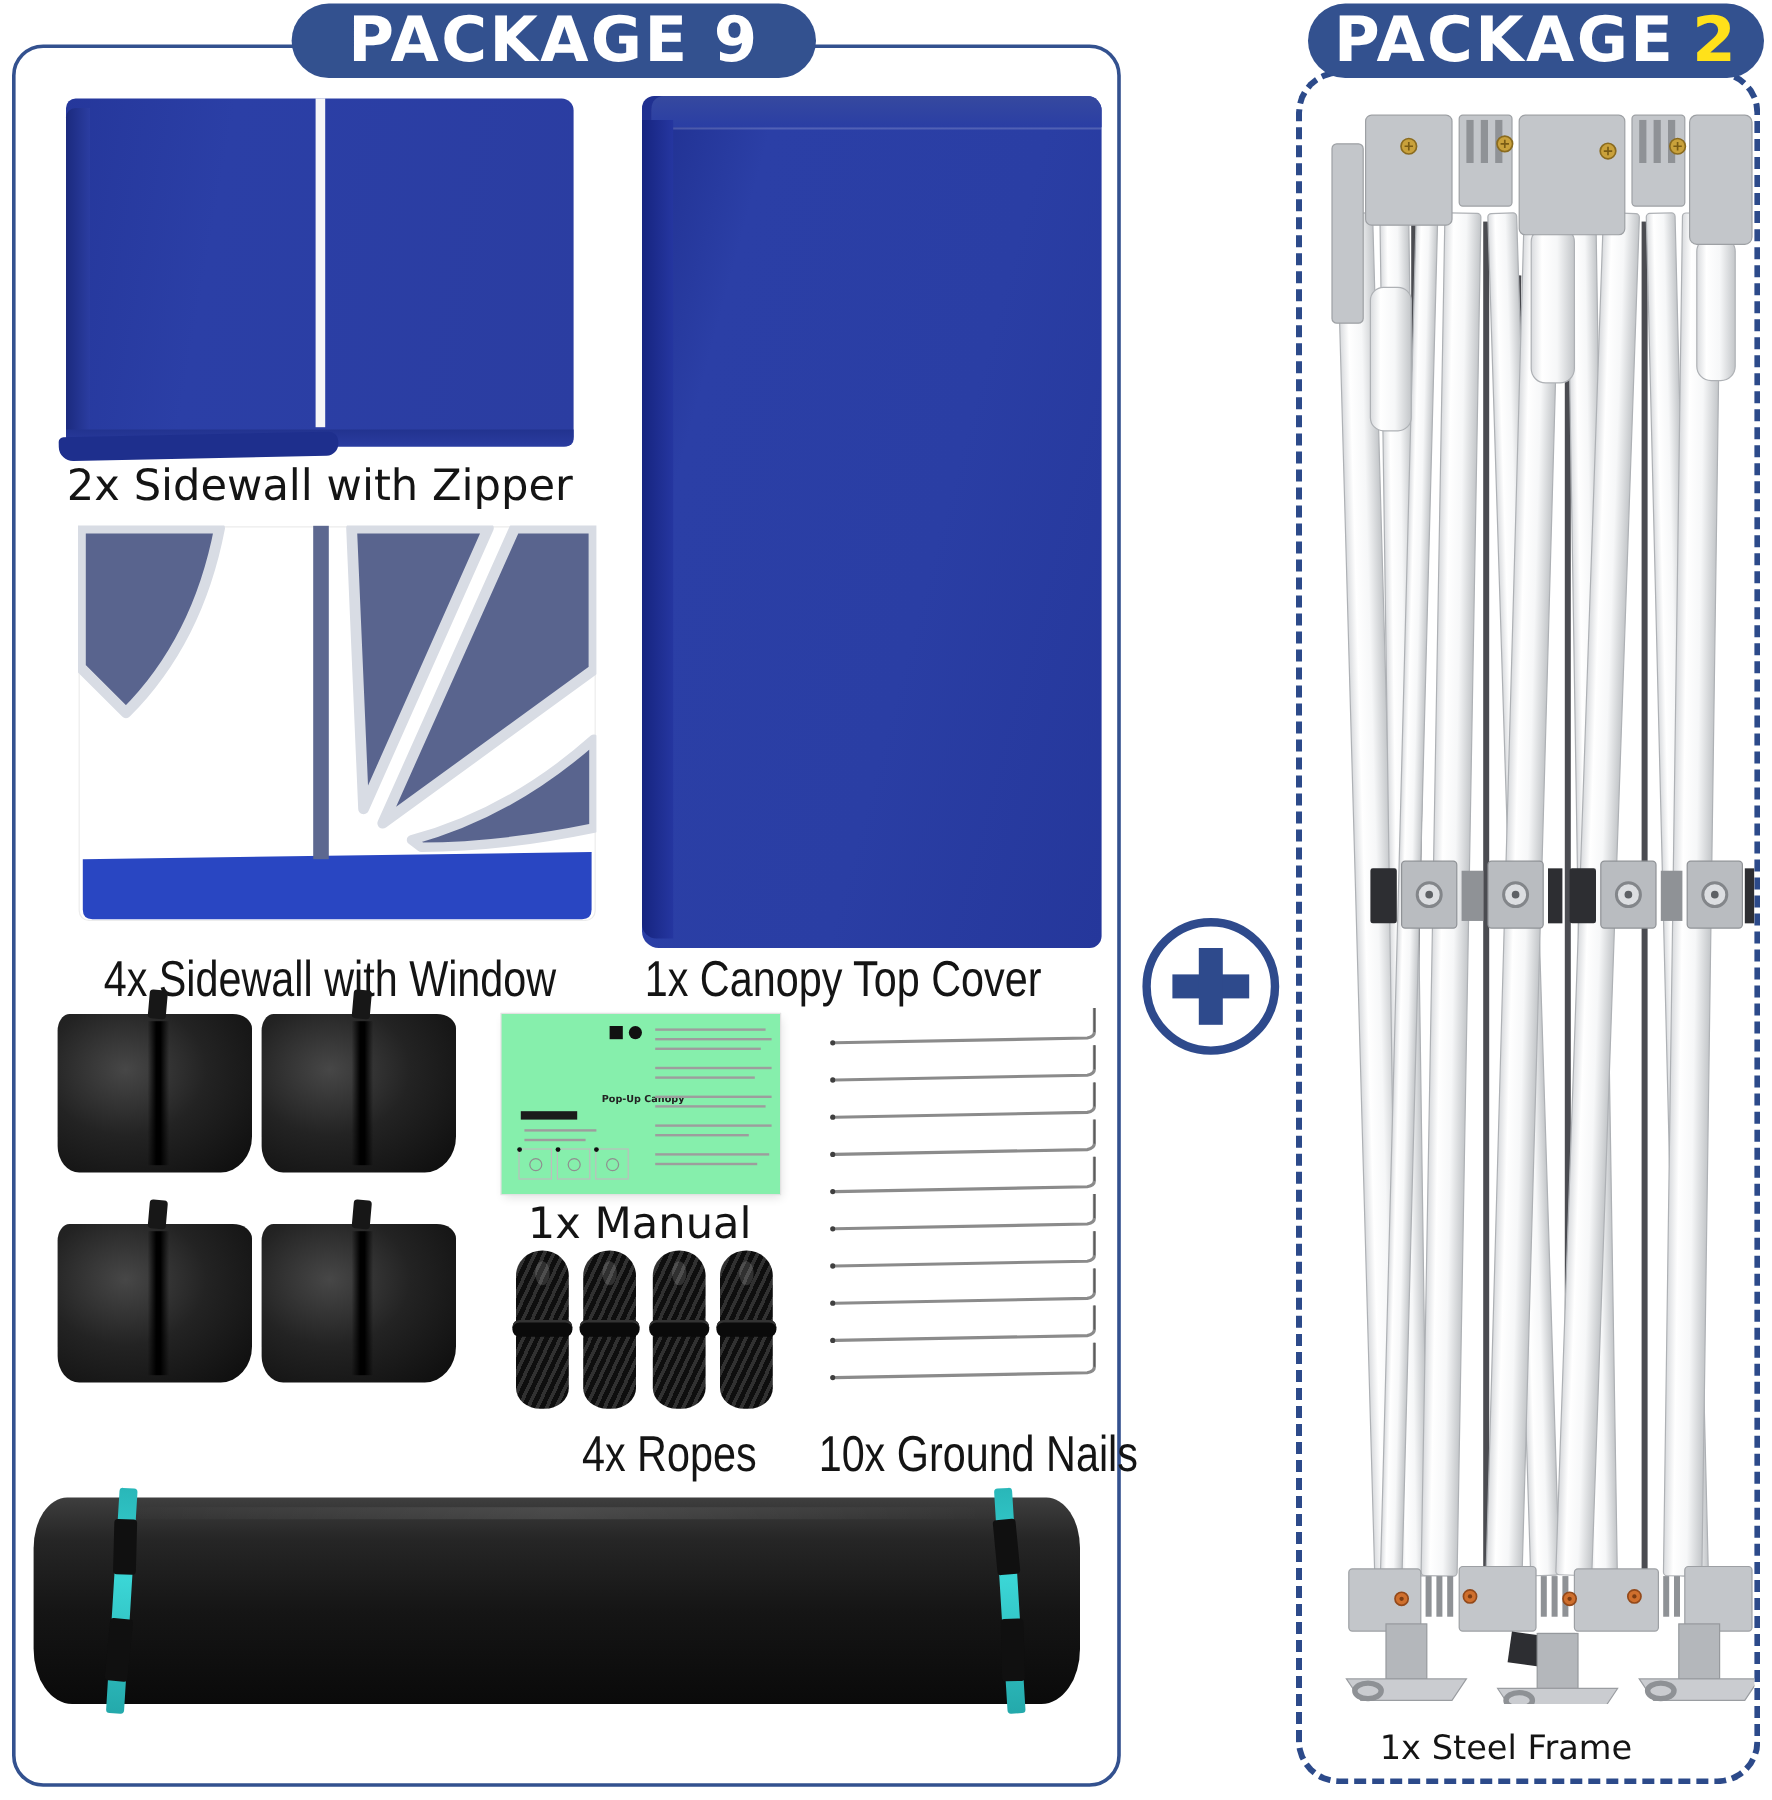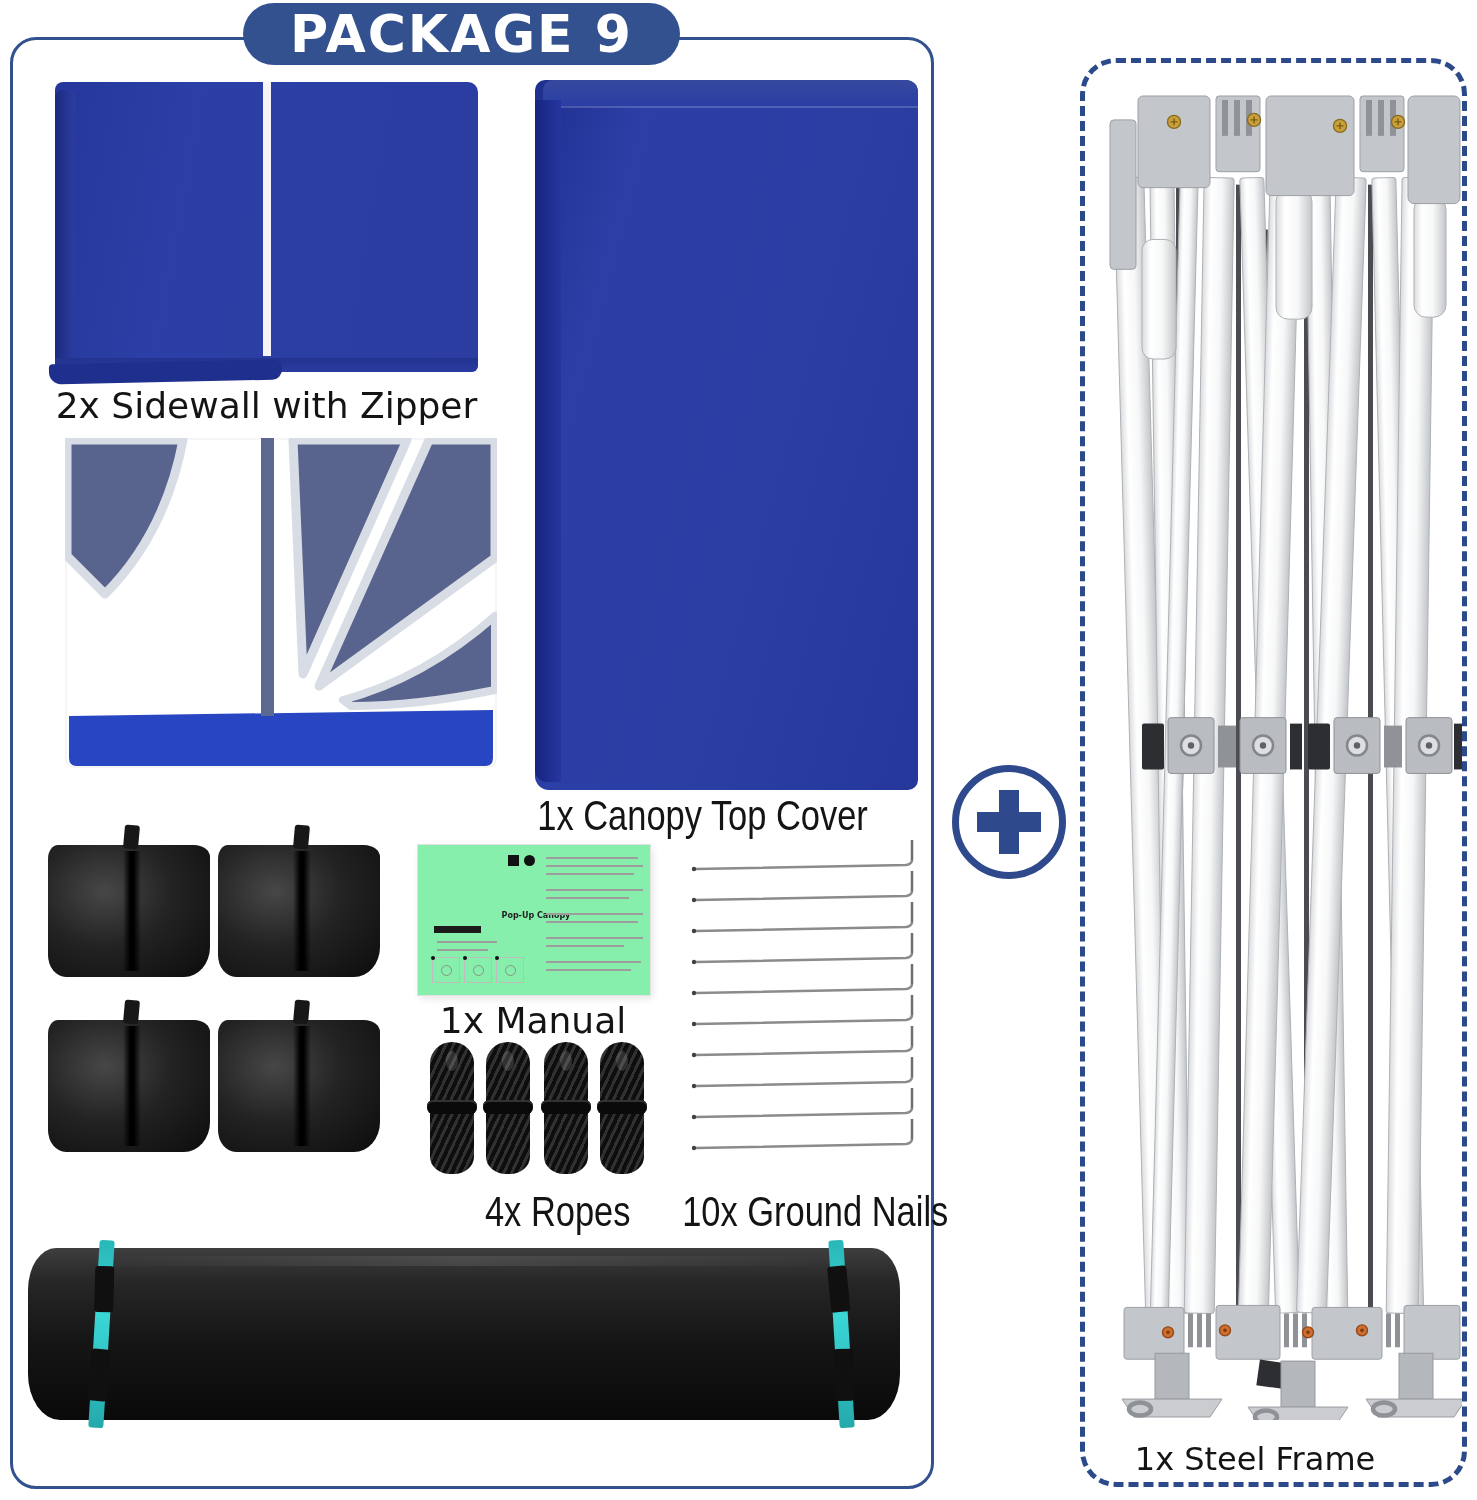--- a/index.html
+++ b/index.html
@@ -122,20 +122,23 @@
 
     <svg class="abs" style="left:52px;top:398px;" width="432" height="330" viewBox="0 0 432 330">
       <rect x="1" y="1" width="430" height="328" rx="8" fill="#ffffff" stroke="#ececec"></rect>
       <path d="M4,278 L428,272 L428,320 Q428,328 420,328 L12,328 Q4,328 4,320 Z" fill="#2946C2"></path>
       <rect x="196" y="0" width="13" height="278" fill="#5d6890"></rect>
       <path d="M2,2 L118,2 Q100,96 40,156 L2,118 Z" fill="#59648e" stroke="#d8dce4" stroke-width="9" stroke-linejoin="round"></path>
       <path d="M228,2 L342,2 L238,236 Z" fill="#59648e" stroke="#d8dce4" stroke-width="9" stroke-linejoin="round"></path>
       <path d="M364,2 L430,2 L430,120 L254,248 Z" fill="#59648e" stroke="#d8dce4" stroke-width="9" stroke-linejoin="round"></path>
       <path d="M278,262 Q360,240 430,178 L430,252 Q352,268 286,268 Z" fill="#59648e" stroke="#d8dce4" stroke-width="8" stroke-linejoin="round"></path>
     </svg>
+    <div class="label cond" style="left:22px;top:752px;width:480px;">
+      <span>4x Sidewall with Window</span>
+    </div>
 
     <div class="canopy">
       <div class="topfold"></div>
       <div class="leftfold"></div>
     </div>
     <div class="label cond" style="left:488px;top:752px;width:400px;">
       <span>1x Canopy Top Cover</span>
     </div>
 
     <div class="sandbag" style="left:35px;top:805px;"></div>
@@ -313,17 +316,21 @@
 
       <rect class="pole" x="48" y="1270" width="30" height="36"></rect>
       <rect class="pole" x="174" y="1276" width="30" height="36"></rect>
       <rect class="pole" x="292" y="1270" width="30" height="36"></rect>
       <rect class="dk" x="150" y="1276" width="26" height="26" transform="rotate(8 163 1289)"></rect>
       <use href="#foot" x="64" y="1268"></use>
       <use href="#foot" x="190" y="1276"></use>
       <use href="#foot" x="308" y="1268"></use>
     </svg>
 
-    <div class="label" style="left:20px;top:1377px;width:300px;font-size:32px;">1x Steel Frame</div>
+    <div class="label" style="left:20px;top:1377px;width:300px;font-size:28px;">1x Steel Frame</div>
   </div>
 
+  <div class="pill" style="left:1090px;top:3px;width:380px;height:62px;">
+    <span>PACKAGE</span>
+    <span class="num2">2</span>
+  </div>
 
 </div>
 
 </body></html>

